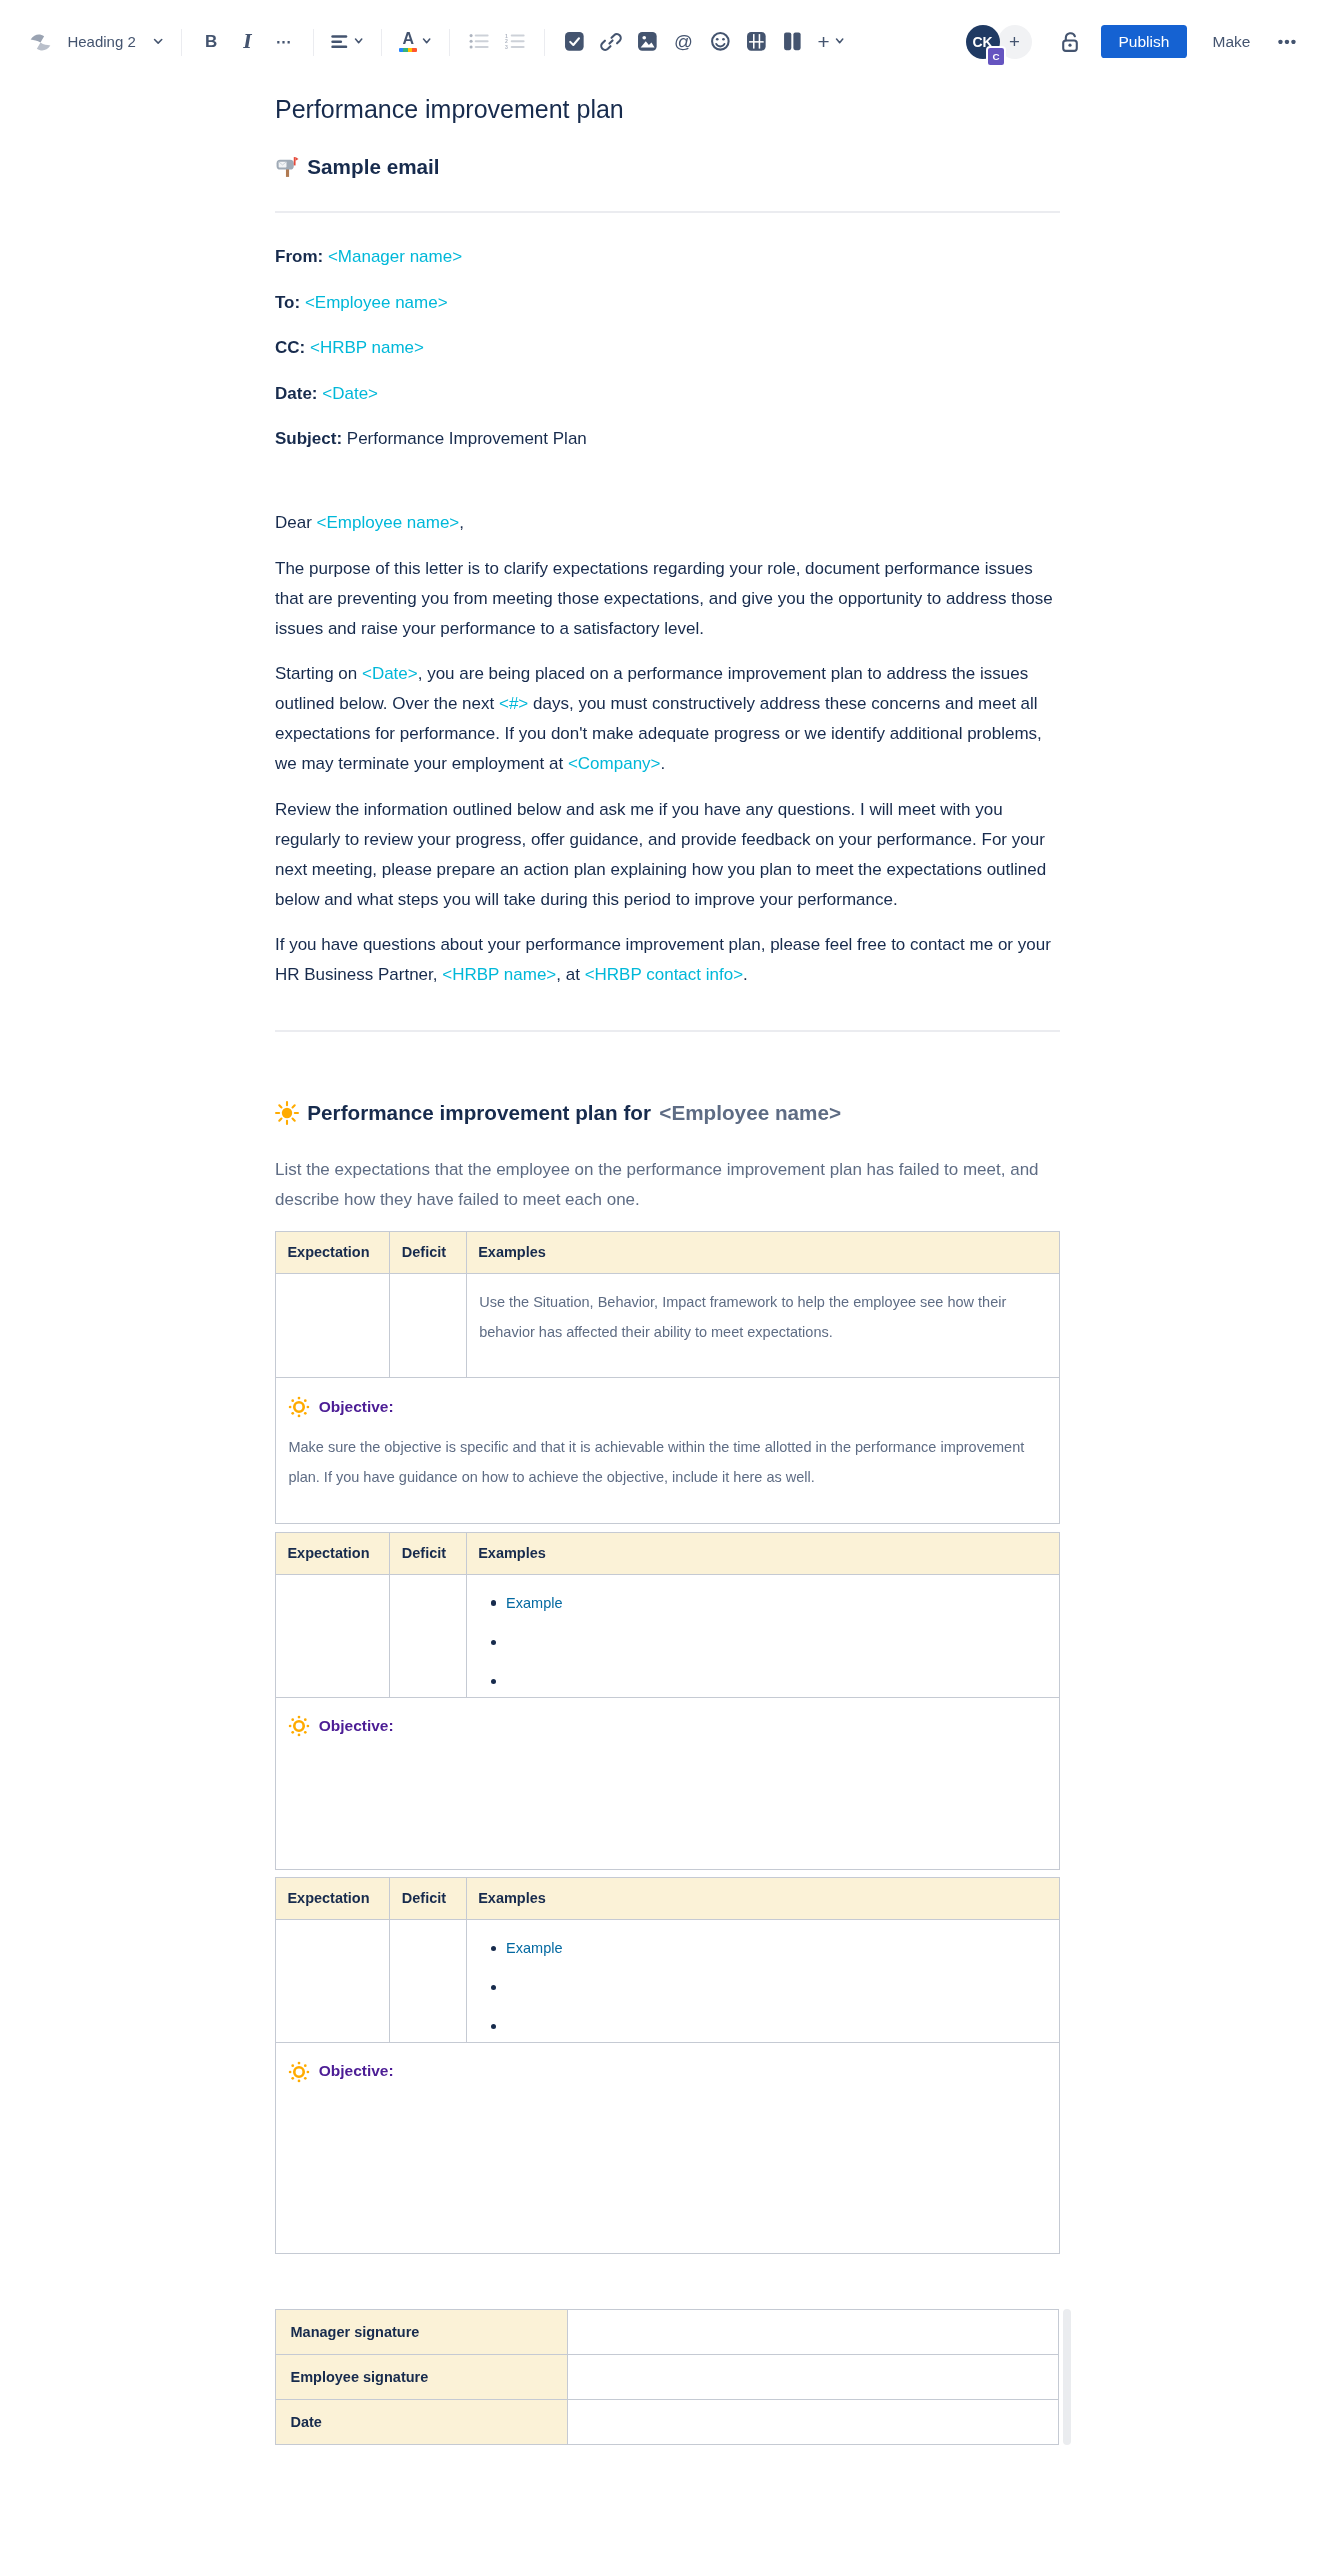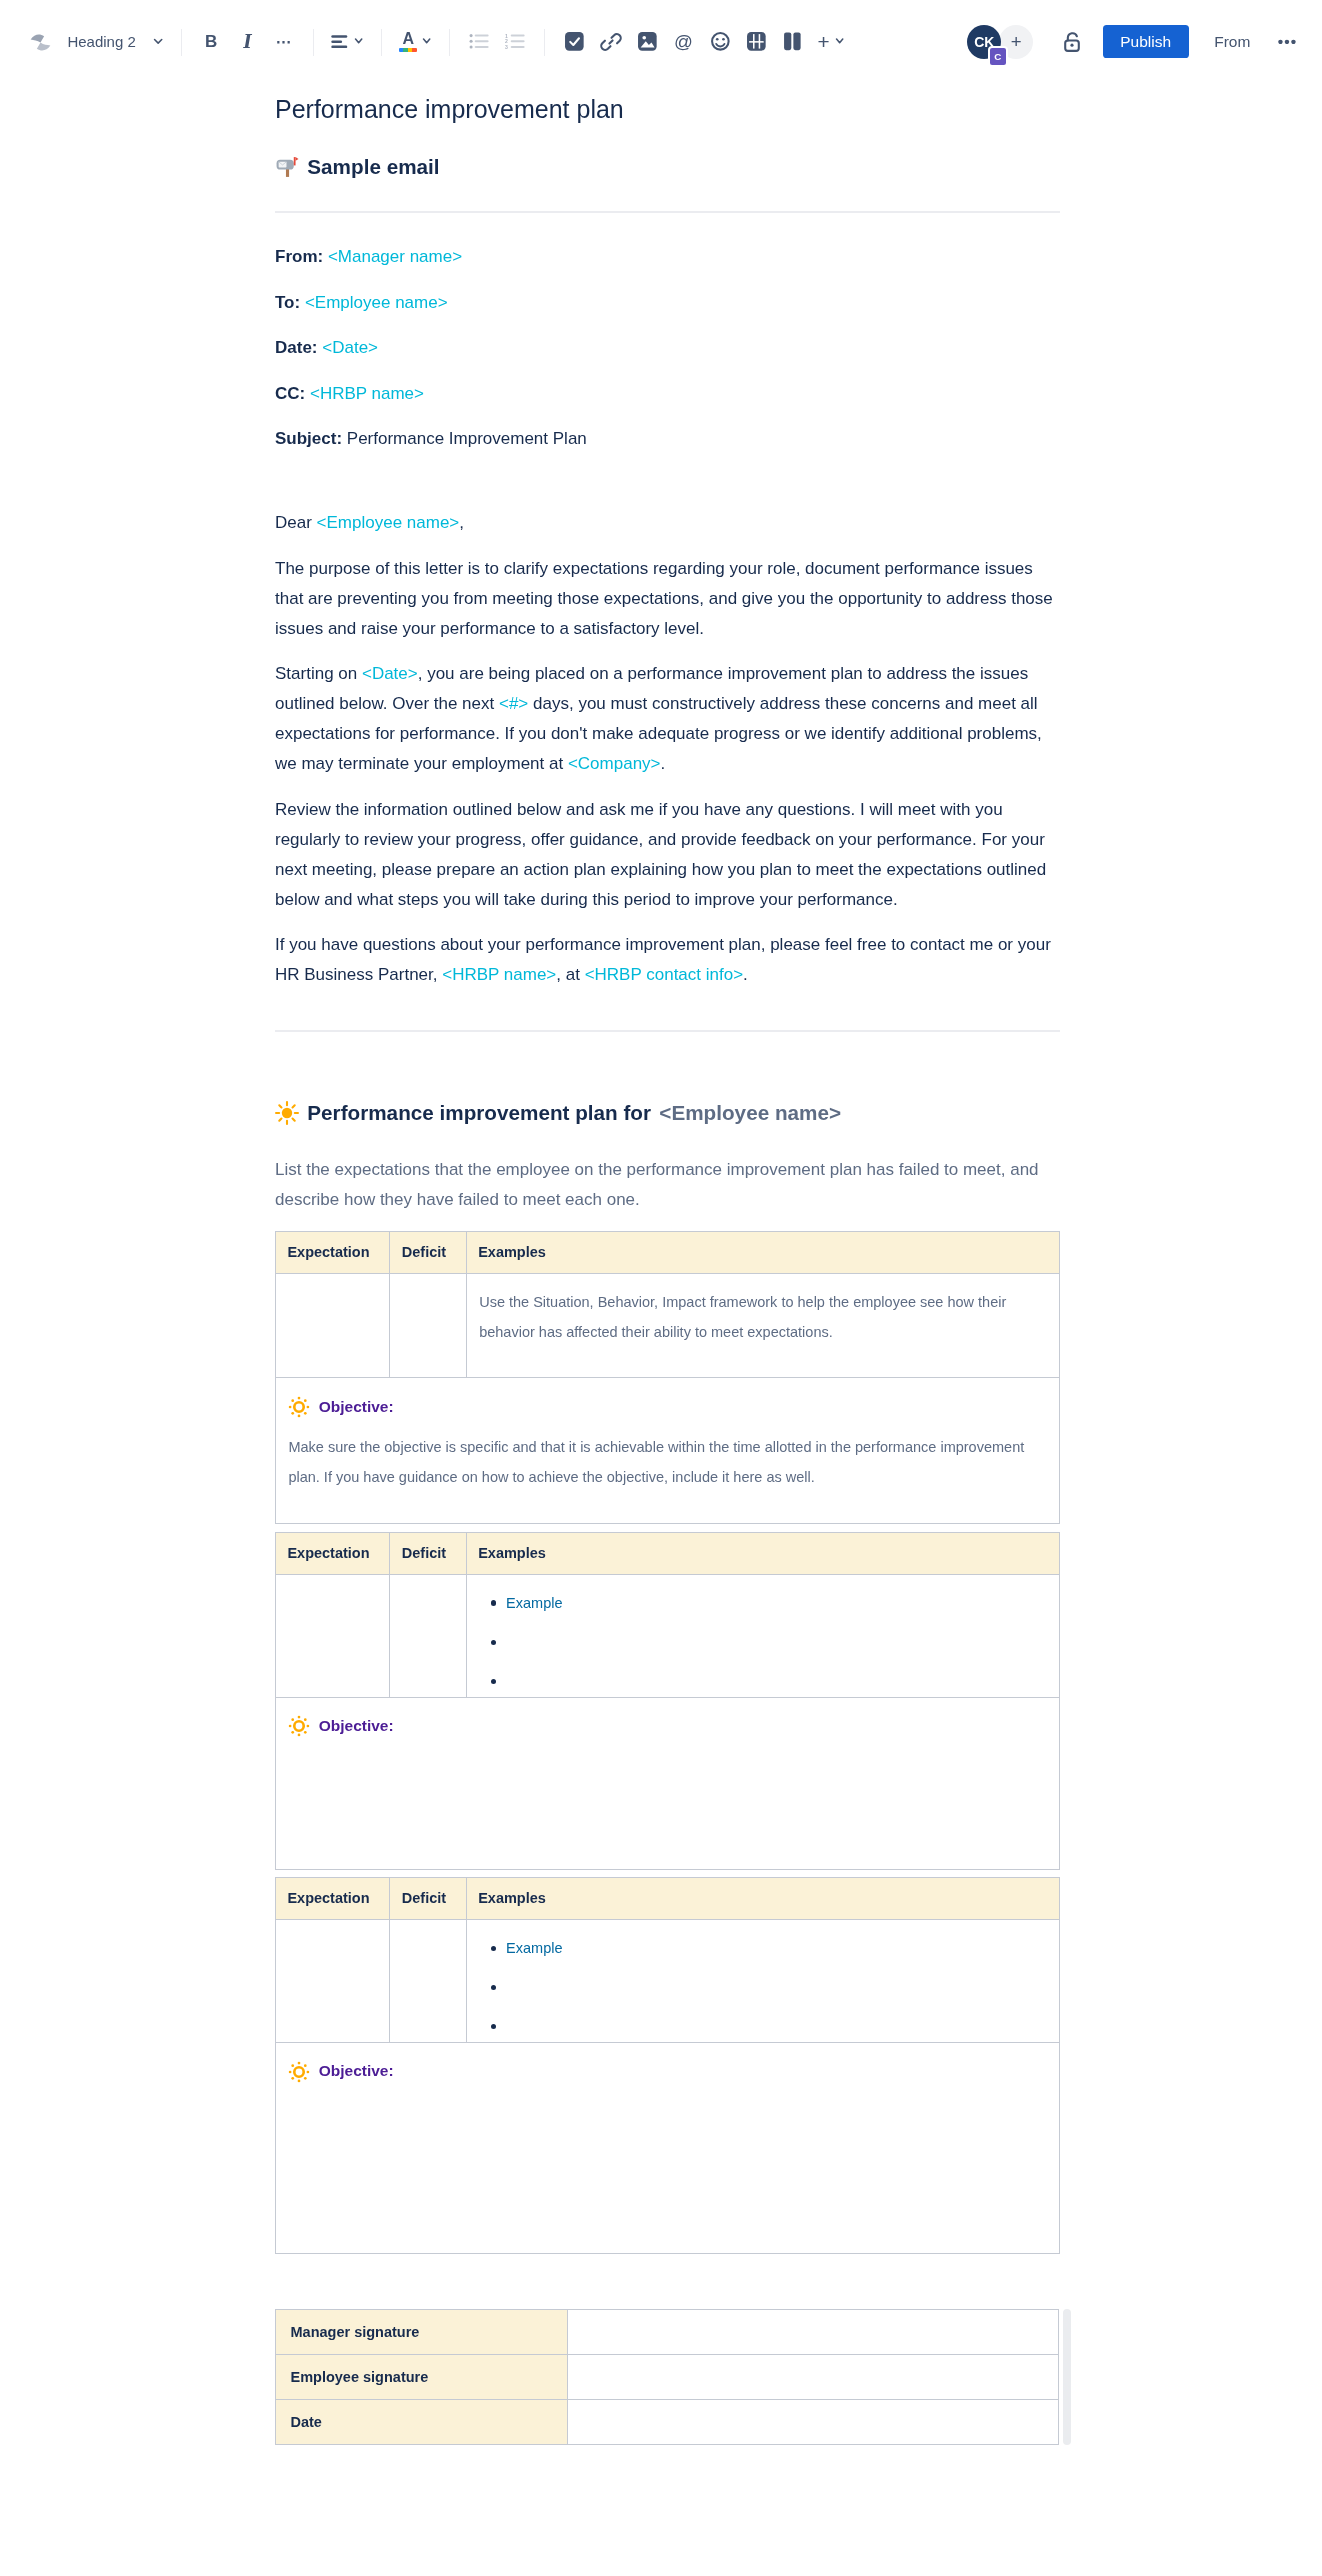--- a/index.html
+++ b/index.html
@@ -203,21 +203,21 @@
     <button class="tb-btn">
       <svg width="22" height="24" viewBox="0 0 42 46">
           <g fill="none" stroke="#44546F" stroke-width="4">
             <rect x="8" y="20" width="26" height="20" rx="5"></rect>
             <path d="M13 20 v-5 a9 9 0 0 1 17.4 -3" stroke-linecap="round"></path>
           </g>
           <circle cx="21" cy="29" r="3" fill="#44546F"></circle>
         </svg>
     </button>
     <button class="publish-btn">Publish</button>
-    <button class="close-btn">From</button>
+    <button class="close-btn">Make</button>
     <button class="tb-btn glyph-more">•••</button>
   </div>
 </div>
 
 <div class="doc">
 
   <h1 class="page-title">Performance improvement plan</h1>
 
   <h2 class="sec">
     <span>
@@ -231,22 +231,22 @@
         </svg>
     </span>
     <span>Sample email</span>
   </h2>
 
   <hr class="div">
 
   <div class="fields">
     <p><strong>From:</strong> <span class="ph">&lt;Manager name&gt;</span></p>
     <p><strong>To:</strong> <span class="ph">&lt;Employee name&gt;</span></p>
+    <p><strong>CC:</strong> <span class="ph">&lt;HRBP name&gt;</span></p>
     <p><strong>Date:</strong> <span class="ph">&lt;Date&gt;</span></p>
-    <p><strong>CC:</strong> <span class="ph">&lt;HRBP name&gt;</span></p>
     <p><strong>Subject:</strong> <span>Performance Improvement Plan</span></p>
   </div>
 
   <p class="gap-lg"><span>Dear </span><span class="ph">&lt;Employee name&gt;</span><span>,</span></p>
   <p>The purpose of this letter is to clarify expectations regarding your role, document performance issues that are preventing you from meeting those expectations, and give you the opportunity to address those issues and raise your performance to a satisfactory level.</p>
   <p><span>Starting on </span><span class="ph">&lt;Date&gt;</span><span>, you are being placed on a performance improvement plan to address the issues outlined below. Over the next </span><span class="ph">&lt;#&gt;</span><span> days, you must constructively address these concerns and meet all expectations for performance. If you don't make adequate progress or we identify additional problems, we may terminate your employment at </span><span class="ph">&lt;Company&gt;</span><span>.</span></p>
   <p>Review the information outlined below and ask me if you have any questions. I will meet with you regularly to review your progress, offer guidance, and provide feedback on your performance. For your next meeting, please prepare an action plan explaining how you plan to meet the expectations outlined below and what steps you will take during this period to improve your performance.</p>
   <p><span>If you have questions about your performance improvement plan, please feel free to contact me or your HR Business Partner, </span><span class="ph">&lt;HRBP name&gt;</span><span>, at </span><span class="ph">&lt;HRBP contact info&gt;</span><span>.</span></p>
 
   <hr class="div" style="margin-top:40px;">

